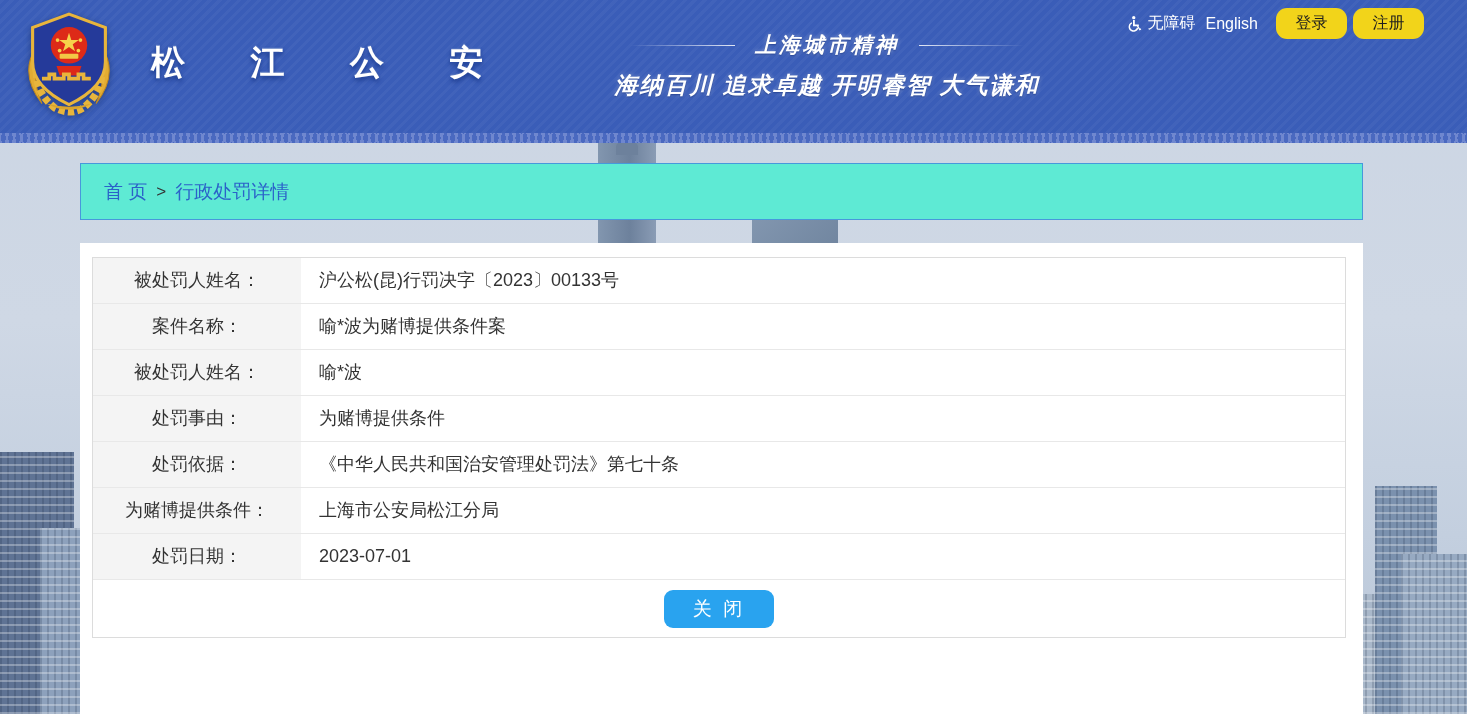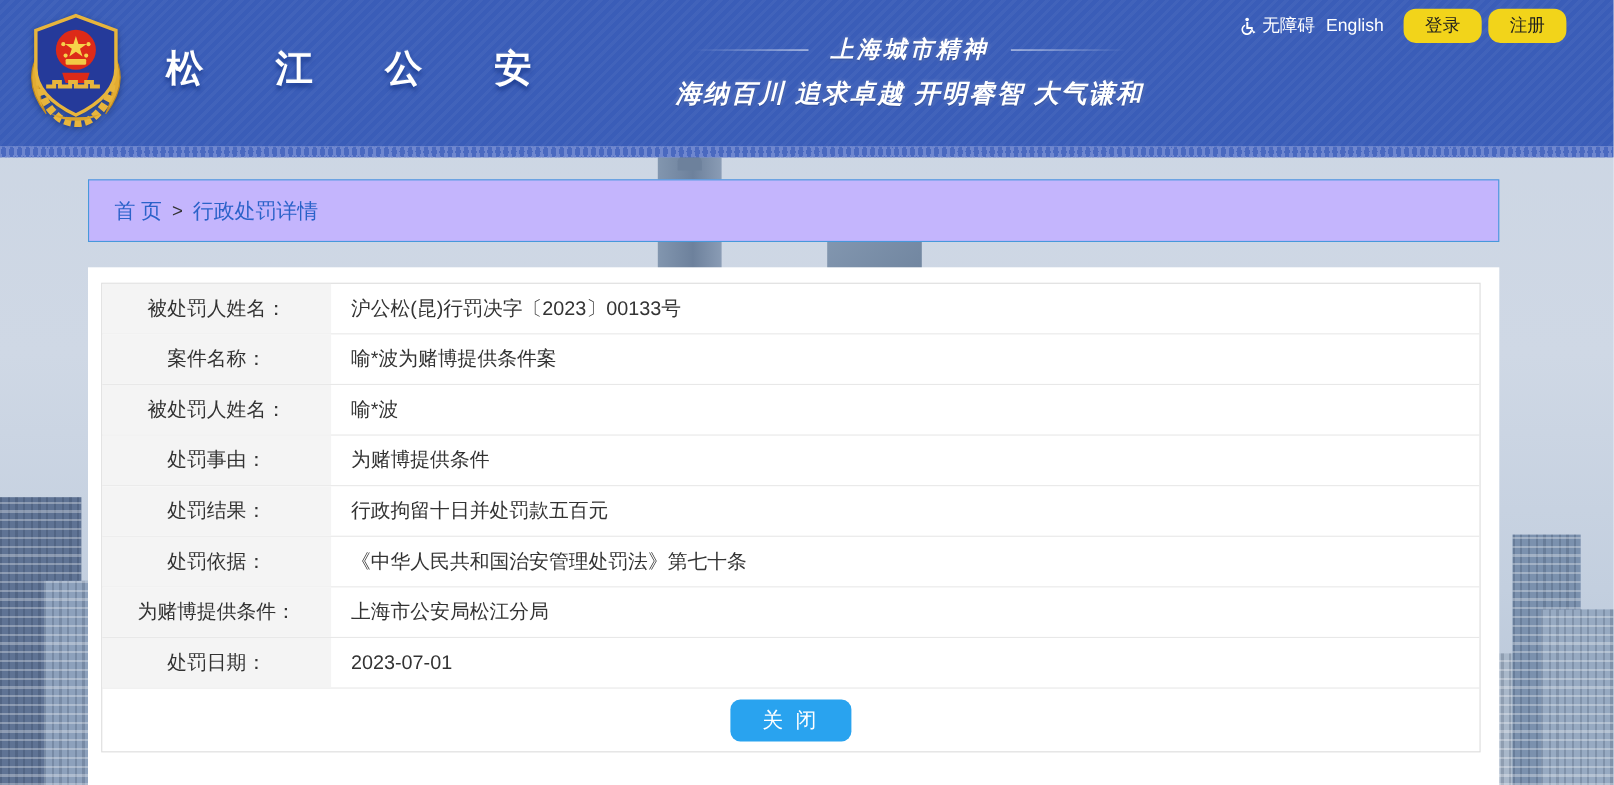--- a/index.html
+++ b/index.html
@@ -54,21 +54,21 @@
     font-family:"Liberation Sans","DejaVu Sans",sans-serif; }
   .yellow-btn + .yellow-btn { margin-left:6px; }
   .chevron-band { position:absolute; top:133px; left:0; width:100%; height:10px;
     background-color:#4a69c0;
     background-image:
       repeating-linear-gradient(105deg, #6f87cf 0 2px, transparent 2px 7px),
       repeating-linear-gradient(75deg,  #6f87cf 0 2px, transparent 2px 7px); }
 
   
   .breadcrumb-box { position:absolute; top:163px; left:80px; width:1283px; height:57px;
-    background:#c4b5fd; border:1px solid #4798db; display:flex; align-items:center;
+    background:#5eead4; border:1px solid #4798db; display:flex; align-items:center;
     padding-left:23px; font-size:19px; }
   .crumb-link { color:#2b62c9; text-decoration:none; cursor:pointer; }
   .crumb-sep { color:#333; margin:0 9px; font-size:17px; }
   .crumb-current { color:#2b62c9; }
 
   
   .main-panel { position:absolute; top:243px; left:80px; width:1283px; height:471px;
     background:#fff; padding:14px 17px 0 12px; }
   .detail-box { border:1px solid #dcdcdc; }
   .detail-row { display:flex; align-items:stretch; border-bottom:1px solid #e8e8e8; height:46px; }
@@ -164,24 +164,20 @@
           <div class="detail-row">
             <div class="detail-label">被处罚人姓名：</div>
             <div class="detail-value">喻*波</div>
           </div>
 
           <div class="detail-row">
             <div class="detail-label">处罚事由：</div>
             <div class="detail-value">为赌博提供条件</div>
           </div>
 
-          <div class="detail-row">
-            <div class="detail-label">处罚结果：</div>
-            <div class="detail-value">行政拘留十日并处罚款五百元</div>
-          </div>
 
           <div class="detail-row">
             <div class="detail-label">处罚依据：</div>
             <div class="detail-value">《中华人民共和国治安管理处罚法》第七十条</div>
           </div>
 
           <div class="detail-row">
             <div class="detail-label">为赌博提供条件：</div>
             <div class="detail-value">上海市公安局松江分局</div>
           </div>

